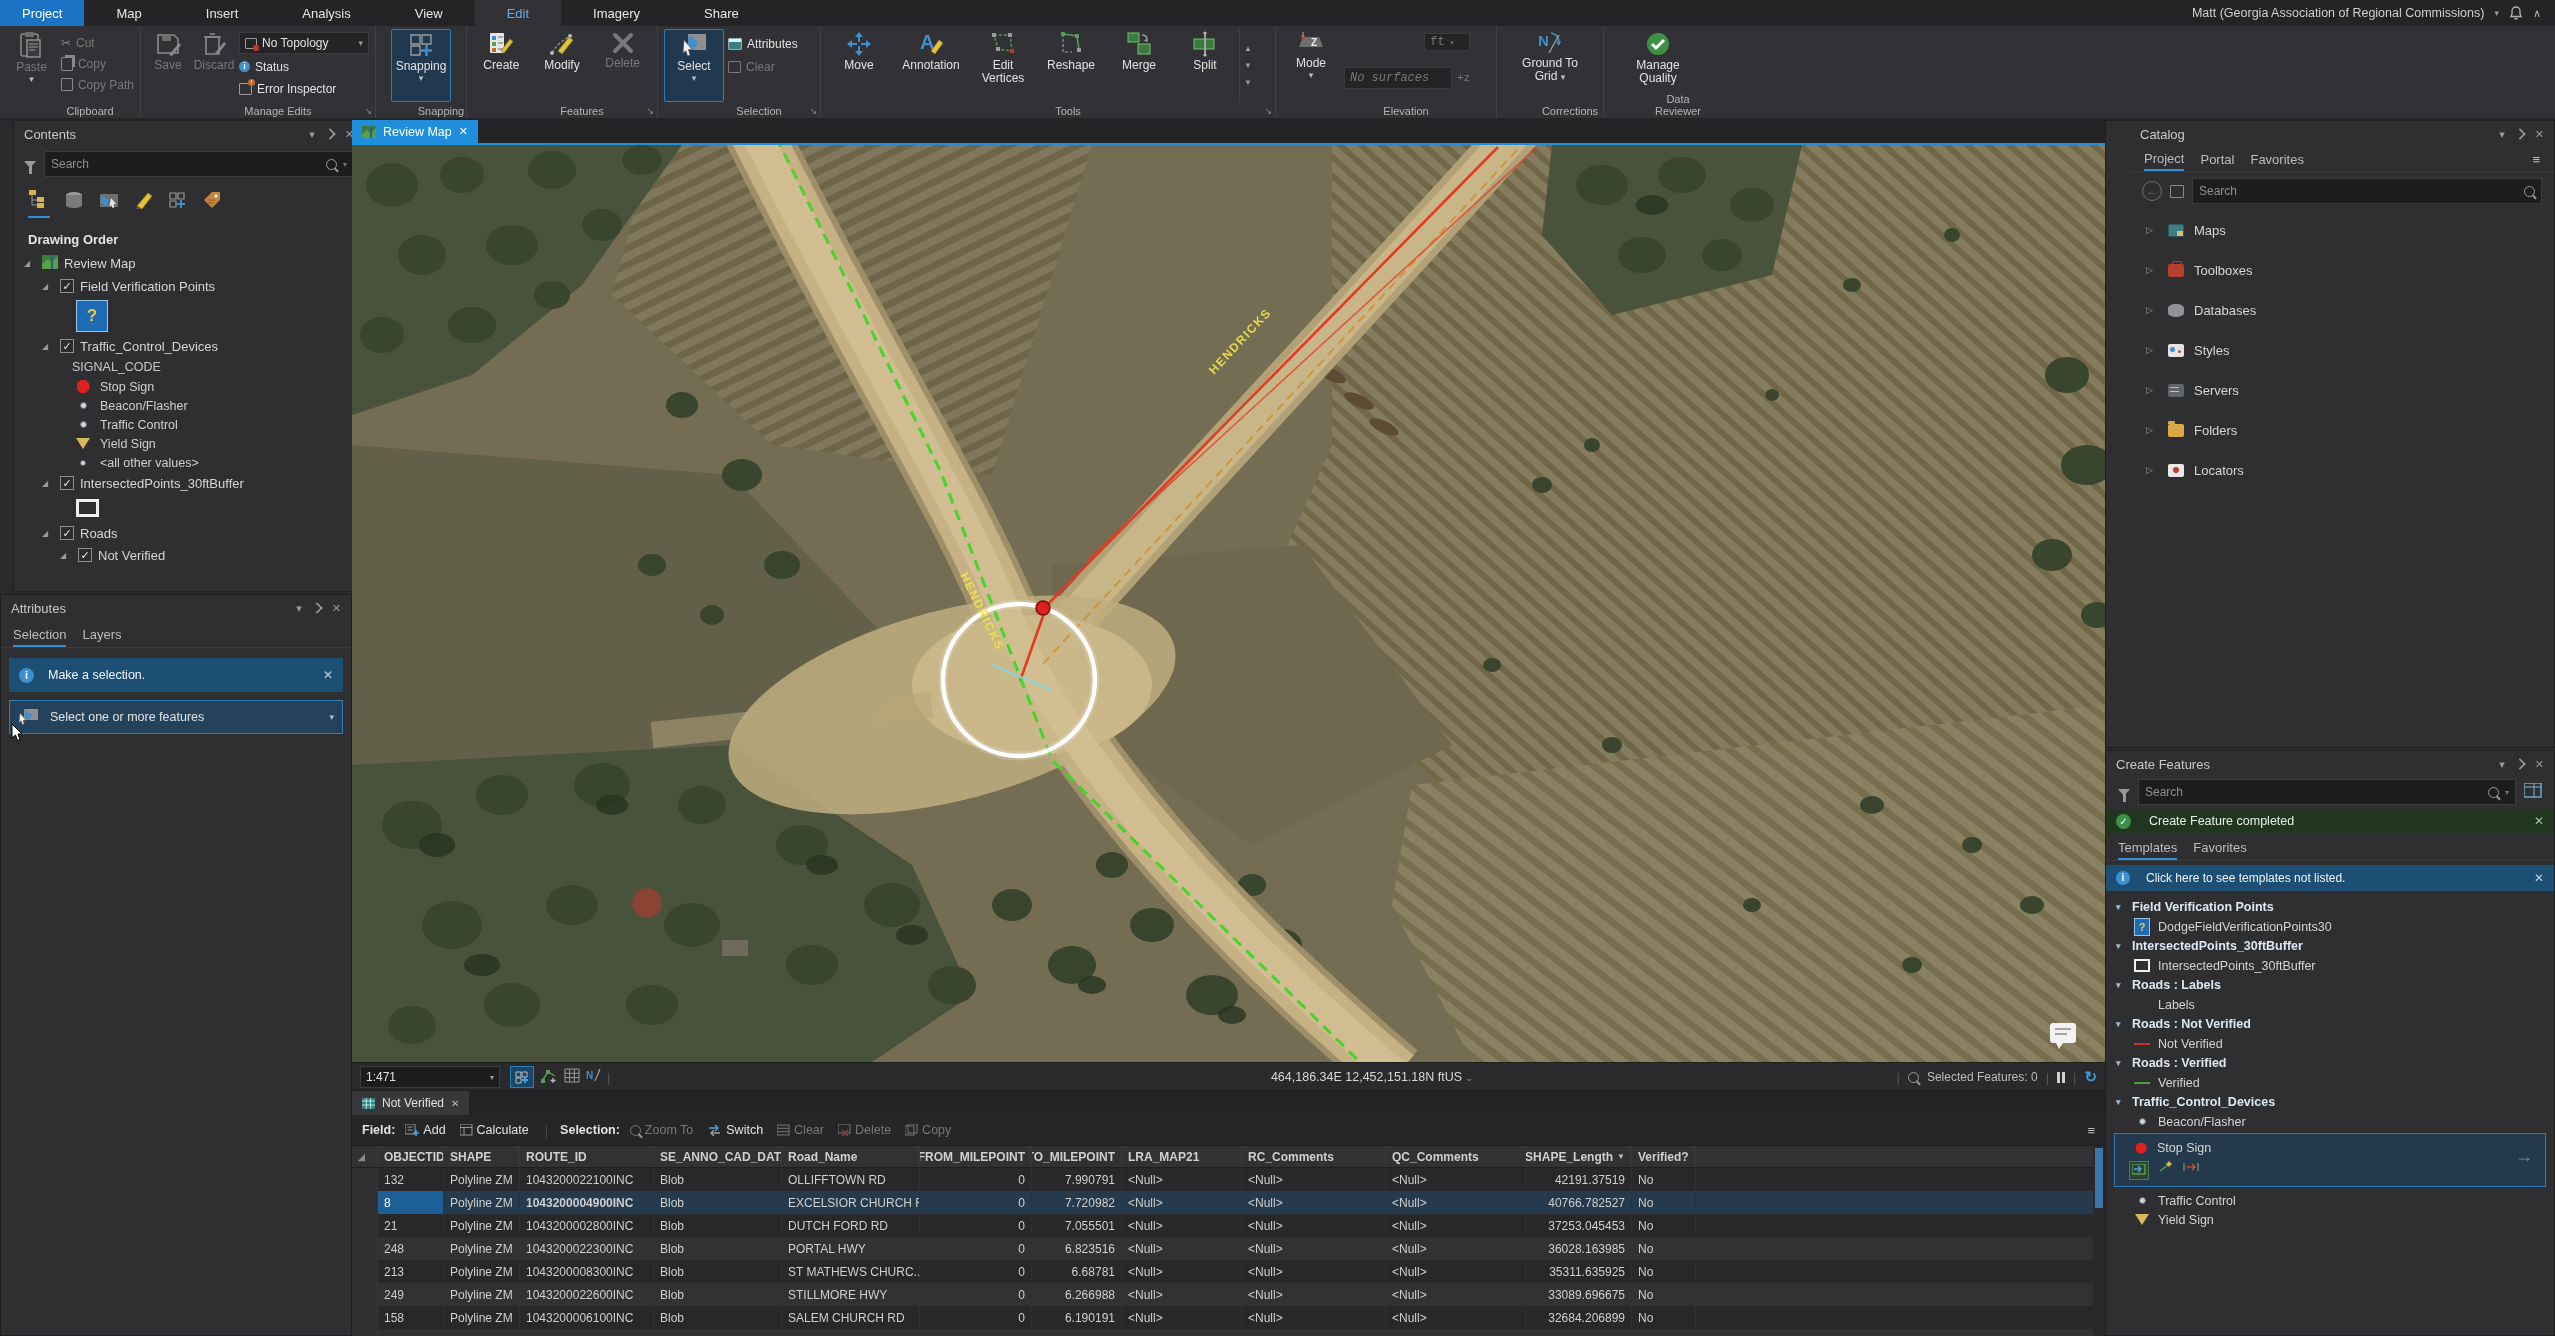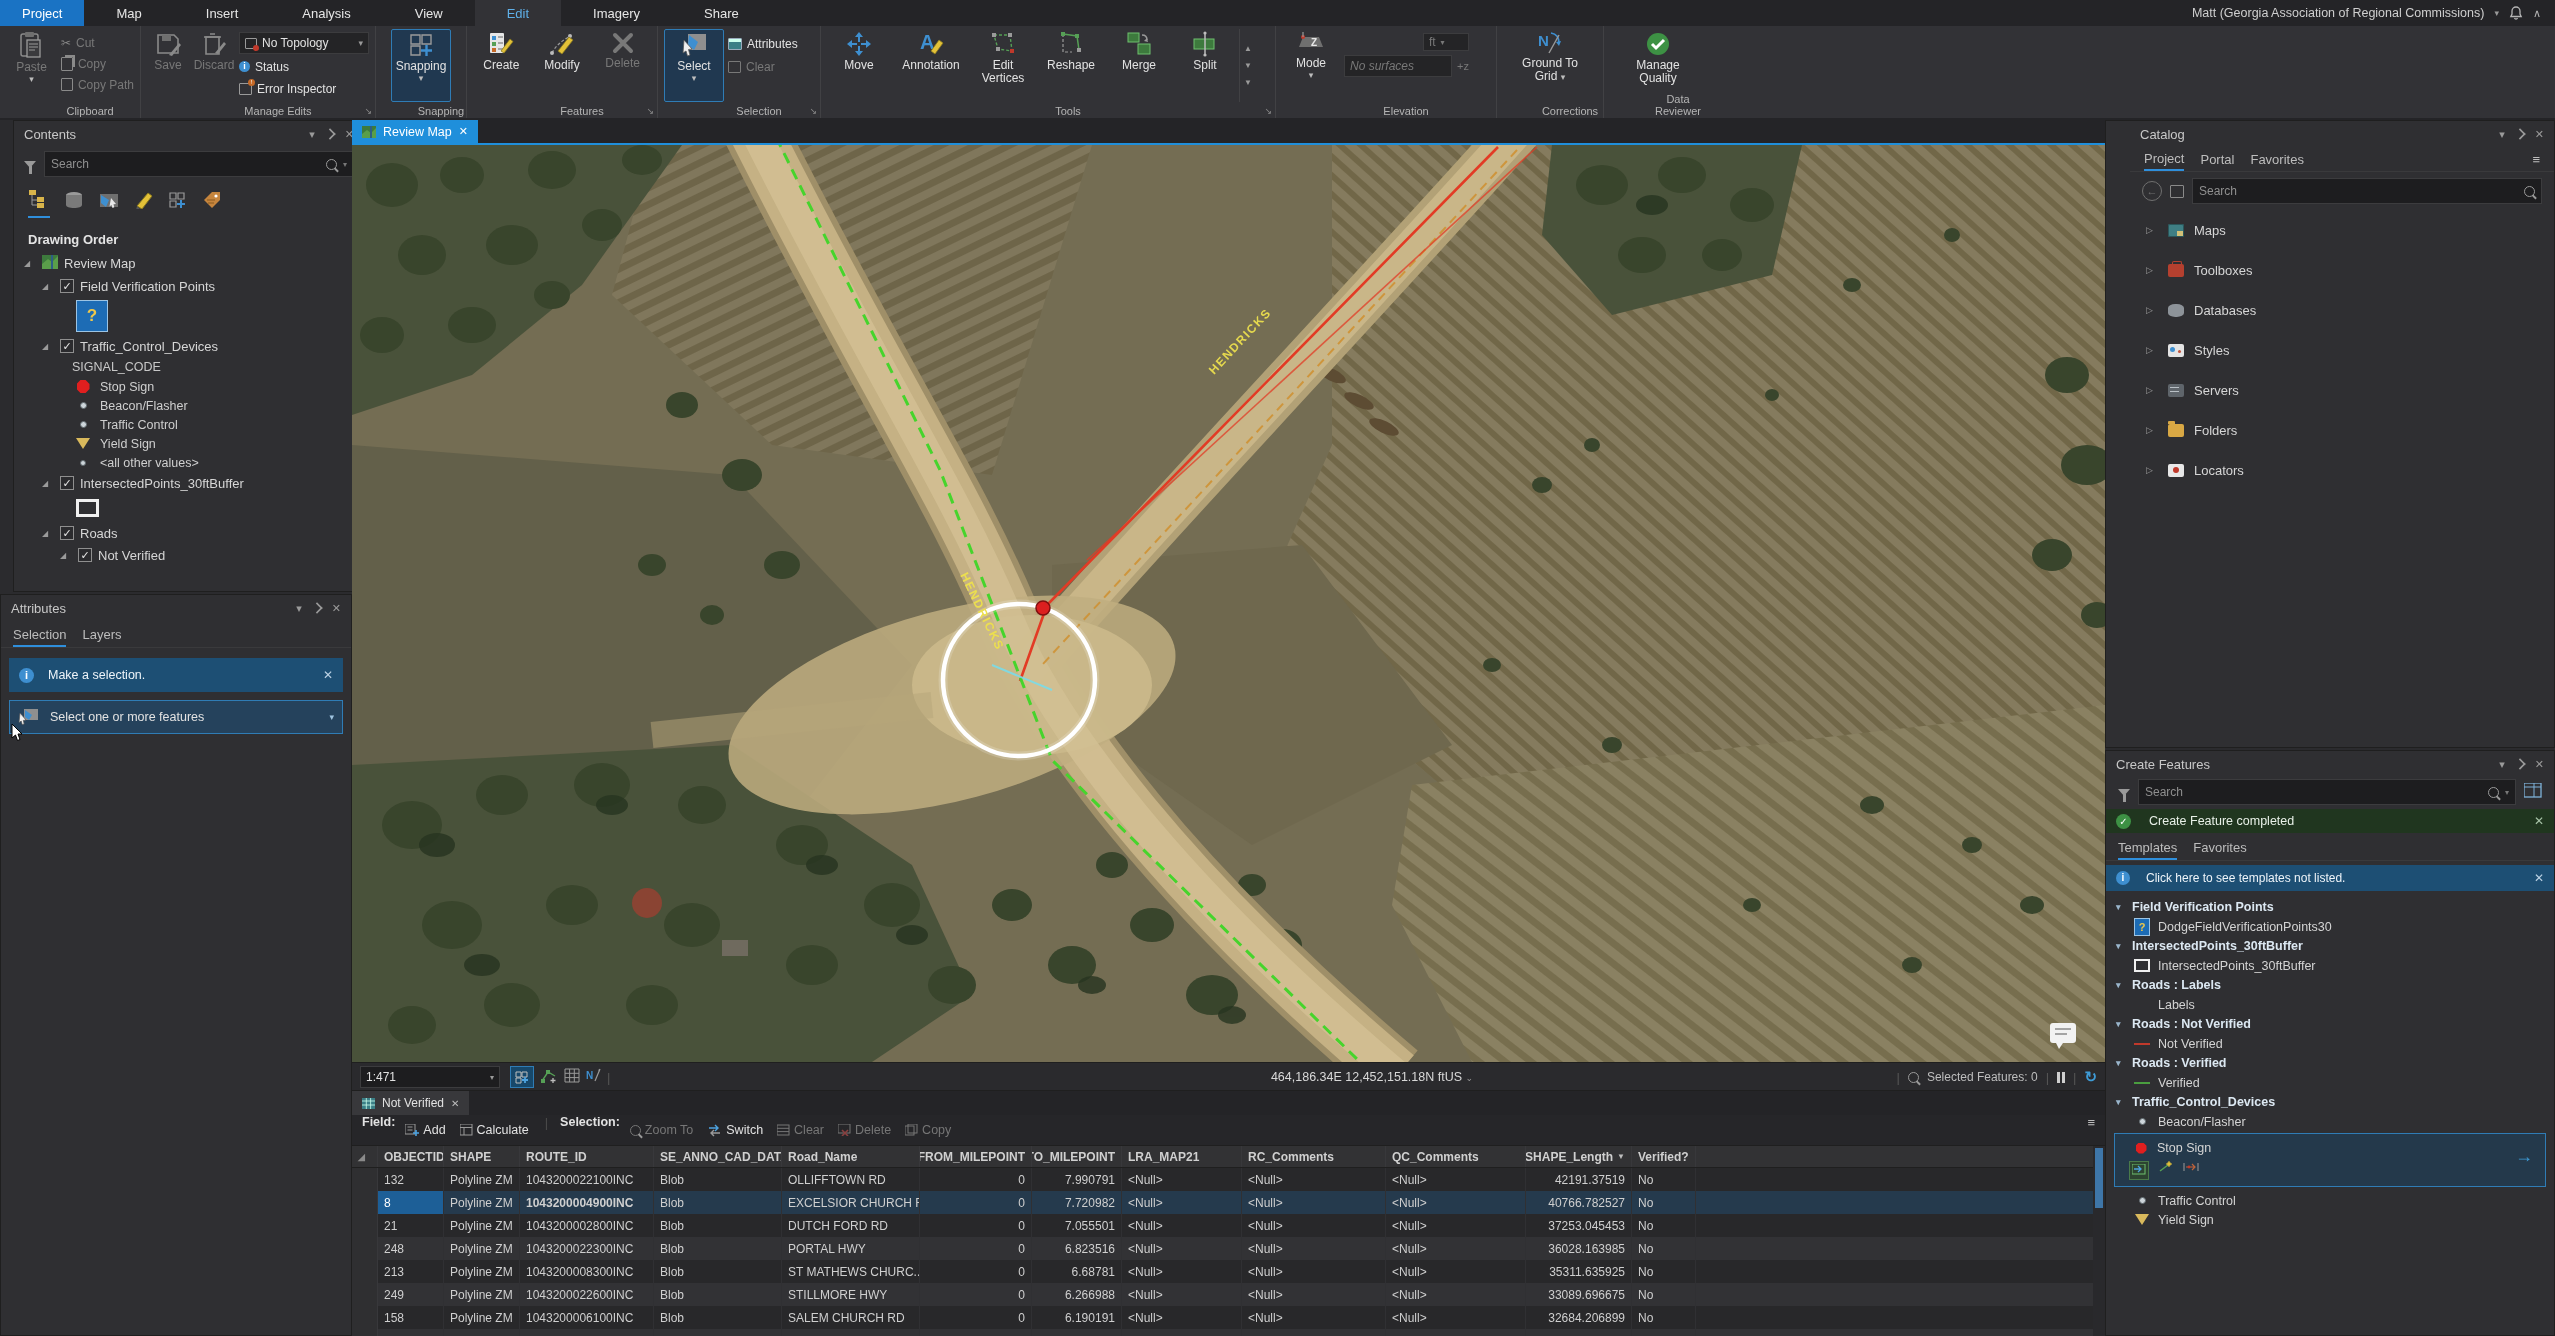--- a/index.html
+++ b/index.html
@@ -312,21 +312,21 @@
       <div class="bigbtn">
         <svg width="28" height="24" viewBox="0 0 28 24">
             <path d="M6 6 22 6 26 16 2 16z" fill="#6f6f6f"></path>
             <circle cx="6" cy="6" r="2" fill="#c0392b"></circle>
             <path d="M6 6V1" stroke="#9a9a9a" stroke-width="1.2"></path>
             <text x="14" y="15" font-size="10" font-weight="bold" fill="#e8e8e8" font-family="Liberation Sans,sans-serif">Z</text>
           </svg>
         <span>Mode</span>
           <span class="car">▾</span>
       </div>
-      <div style="display:flex;flex-direction:column;gap:4px;padding-top:4px;">
+      <div style="display:flex;flex-direction:column;gap:16px;padding-top:4px;font-family:Liberation Mono, monospace;">
         <div style="display:flex;justify-content:flex-end;">
             <span class="combo dis" style="width:34px;height:16px;color:#787878;">
               <span>ft</span>
               <span style="font-size:8px;">▾</span>
             </span>
           </div>
         <div style="display:flex;align-items:center;gap:5px;">
           <span class="combo" style="width:96px;color:#787878;font-style:italic;">
               <span>No surfaces</span>
             </span>
@@ -721,21 +721,21 @@
     <div style="height:24px;background:#242427;display:flex;">
       <div style="background:#38383b;display:flex;align-items:center;gap:7px;padding:0 10px;font-size:12px;color:#e2e2e2;">
         <svg width="13" height="11" viewBox="0 0 13 11">
             <rect width="13" height="11" fill="#3a7f86"></rect>
             <path d="M0 3h13M0 7h13M4.3 0v11M8.6 0v11" stroke="#cfe" stroke-width="0.8"></path>
           </svg>
         <span>Not Verified</span>
         <span style="font-size:10px;color:#bdbdbd;">✕</span>
       </div>
     </div>
-    <div style="height:30px;display:flex;padding:0 10px;border-bottom:1px solid #1f1f1f;">
+    <div style="height:30px;display:flex;align-items:center;padding:0 10px;border-bottom:1px solid #1f1f1f;">
       <span style="font-weight:bold;margin-right:10px;font-size:12.5px;">Field:</span>
       <span class="tbtn">
           <svg width="14" height="12" viewBox="0 0 14 12">
             <rect x="0" y="0" width="10" height="10" fill="none" stroke="#9a9a9a"></rect>
             <path d="M2.5 3h5M2.5 6h5" stroke="#9a9a9a"></path>
             <path d="M11 6v6M8 9h6" stroke="#4da3e0" stroke-width="1.6"></path>
           </svg>
           <span>Add</span>
         </span>
       <span class="tbtn">

